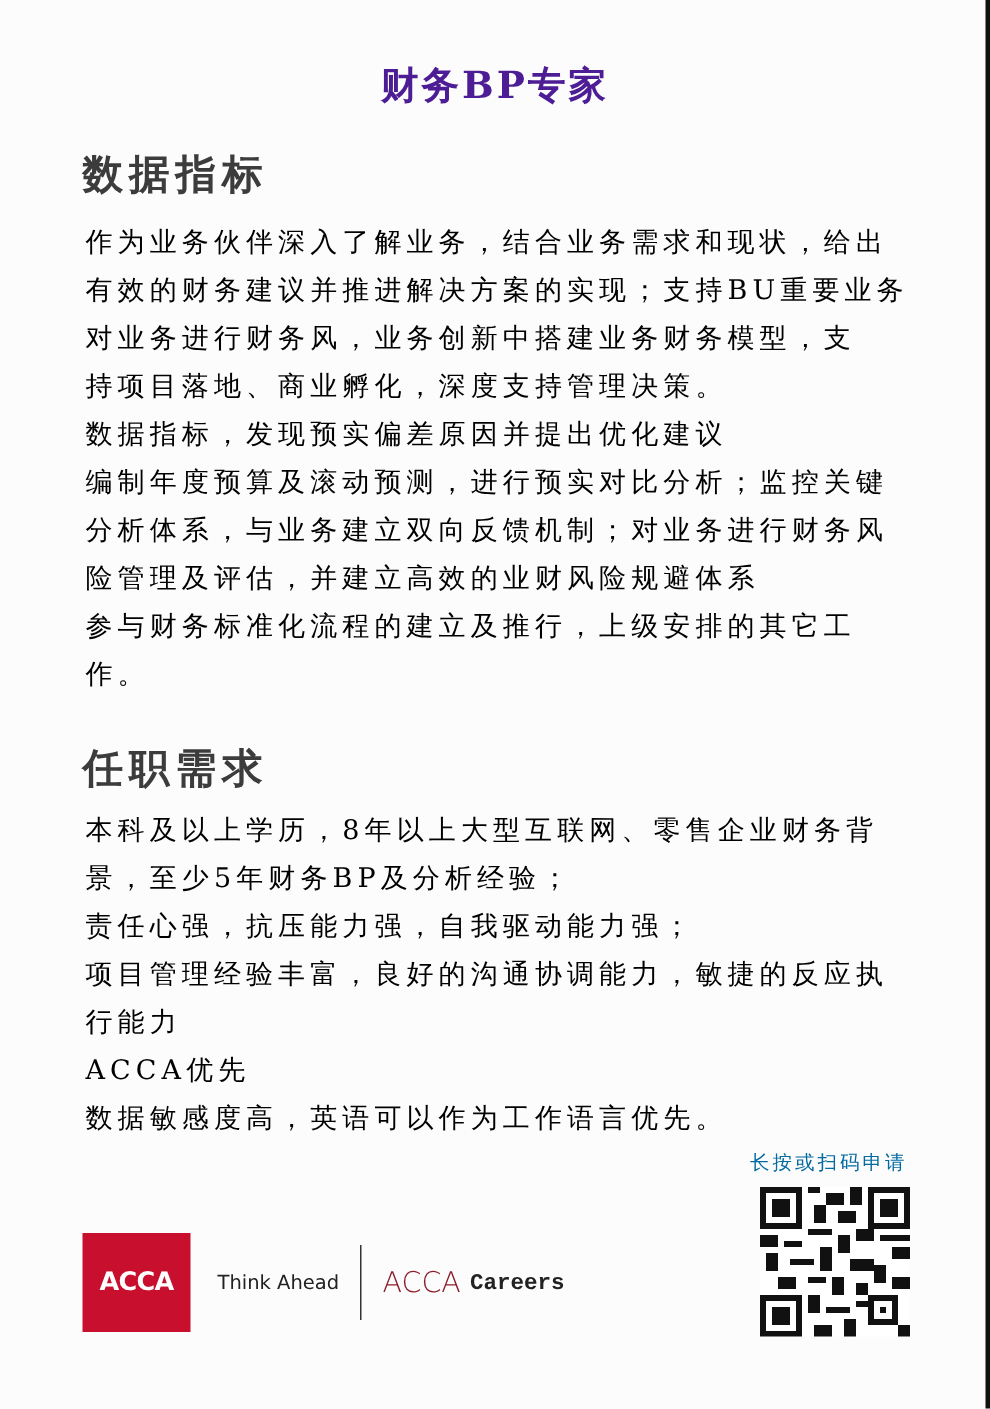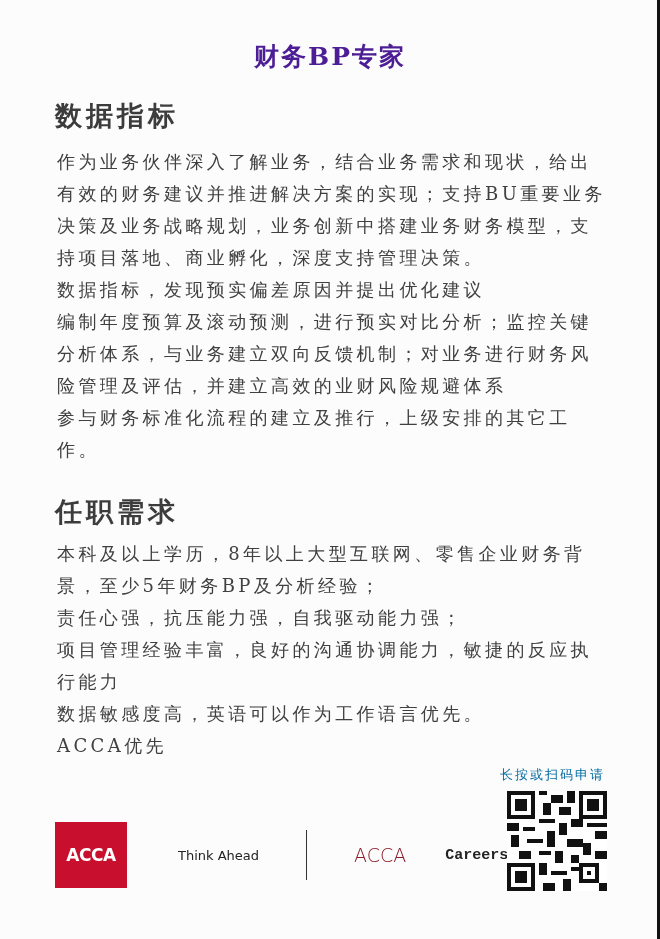--- a/index.html
+++ b/index.html
@@ -14,23 +14,23 @@
       position: absolute; top: 40px; left: 0; width: 660px; text-align: center;
       font-size: 25px; font-weight: bold; color: #4c1d95; letter-spacing: 2px;
     }
     .h2 {
       position: absolute; left: 55px; font-size: 27px; font-weight: bold;
       color: #3c3c3c; letter-spacing: 4px;
     }
     .para { position: absolute; left: 57px; width: 540px; }
     .line {
       height: 32px; line-height: 32px; font-size: 18px; letter-spacing: 3.4px;
-      white-space: nowrap; color: #404040;
+      white-space: nowrap; color: #000000;
     }
-    .footer { position: absolute; left: 55px; top: 822px; height: 66px; display: flex; align-items: center; gap: 33px; }
+    .footer { position: absolute; left: 55px; top: 822px; height: 66px; display: flex; align-items: center; }
     .logo {
       width: 72px; height: 66px; background: #c8102e; color: #fff;
       font-family: "DejaVu Sans", sans-serif; font-weight: bold; font-size: 17px;
       display: flex; align-items: center; justify-content: center; letter-spacing: -0.5px;
     }
     .tagline {
       margin-left: 18px; font-family: "DejaVu Sans", sans-serif; font-size: 13px; color: #222;
     }
     .divider { width: 1px; height: 50px; background: #333; margin: 0 14px; }
     .careers-acca { font-family: "DejaVu Sans", sans-serif; font-size: 19px; color: #8a1d2b; font-weight: 300; }
@@ -44,39 +44,39 @@
 <body>
 
 <div class="edge"></div>
 
 <div class="title">财务BP专家</div>
 
 <div class="h2" style="top:98px">数据指标</div>
 <div class="para" style="top:146px">
   <div class="line">作为业务伙伴深入了解业务，结合业务需求和现状，给出</div>
   <div class="line">有效的财务建议并推进解决方案的实现；支持BU重要业务</div>
-  <div class="line">决策及业务战略规划，业务创新中搭建业务财务模型，支</div>
+  <div class="line">对业务进行财务风，业务创新中搭建业务财务模型，支</div>
   <div class="line">持项目落地、商业孵化，深度支持管理决策。</div>
   <div class="line">数据指标，发现预实偏差原因并提出优化建议</div>
   <div class="line">编制年度预算及滚动预测，进行预实对比分析；监控关键</div>
   <div class="line">分析体系，与业务建立双向反馈机制；对业务进行财务风</div>
   <div class="line">险管理及评估，并建立高效的业财风险规避体系</div>
   <div class="line">参与财务标准化流程的建立及推行，上级安排的其它工</div>
   <div class="line">作。</div>
 </div>
 
 <div class="h2" style="top:494px">任职需求</div>
 <div class="para" style="top:538px">
   <div class="line">本科及以上学历，8年以上大型互联网、零售企业财务背</div>
   <div class="line">景，至少5年财务BP及分析经验；</div>
   <div class="line">责任心强，抗压能力强，自我驱动能力强；</div>
   <div class="line">项目管理经验丰富，良好的沟通协调能力，敏捷的反应执</div>
   <div class="line">行能力</div>
+  <div class="line">ACCA优先</div>
   <div class="line">数据敏感度高，英语可以作为工作语言优先。</div>
-  <div class="line">ACCA优先</div>
 </div>
 
 <div class="footer">
   <div class="logo">ACCA</div>
   <span class="tagline">Think Ahead</span>
   <div class="divider"></div>
   <span class="careers-acca">ACCA</span>
   <span class="careers-word">Careers</span>
 </div>
 

